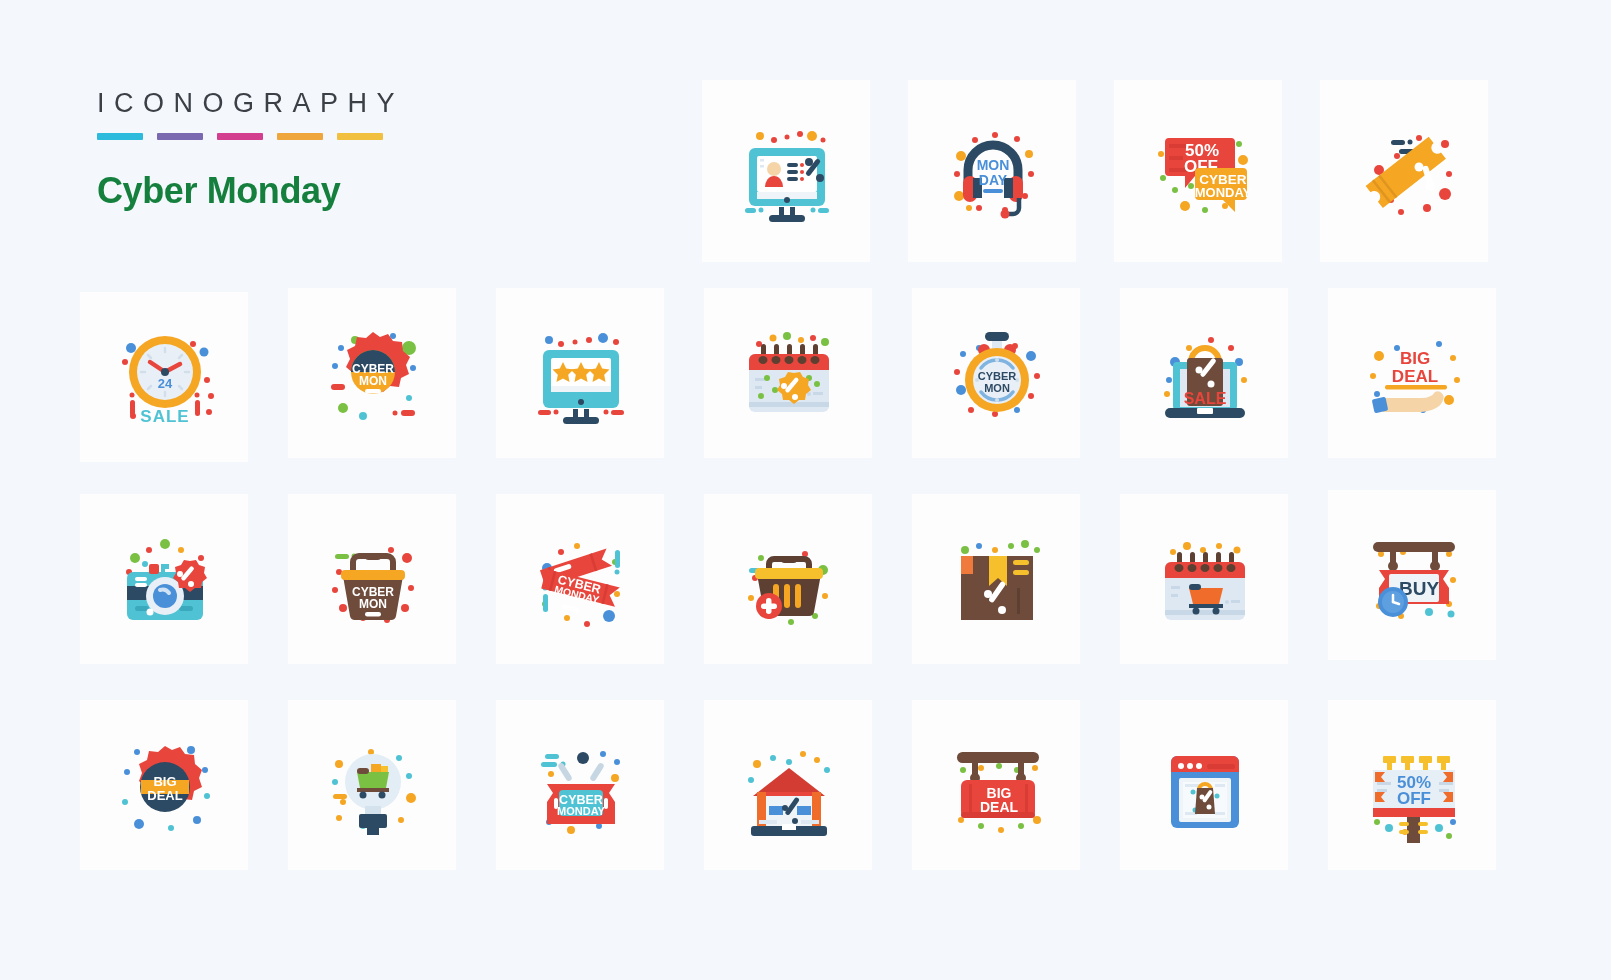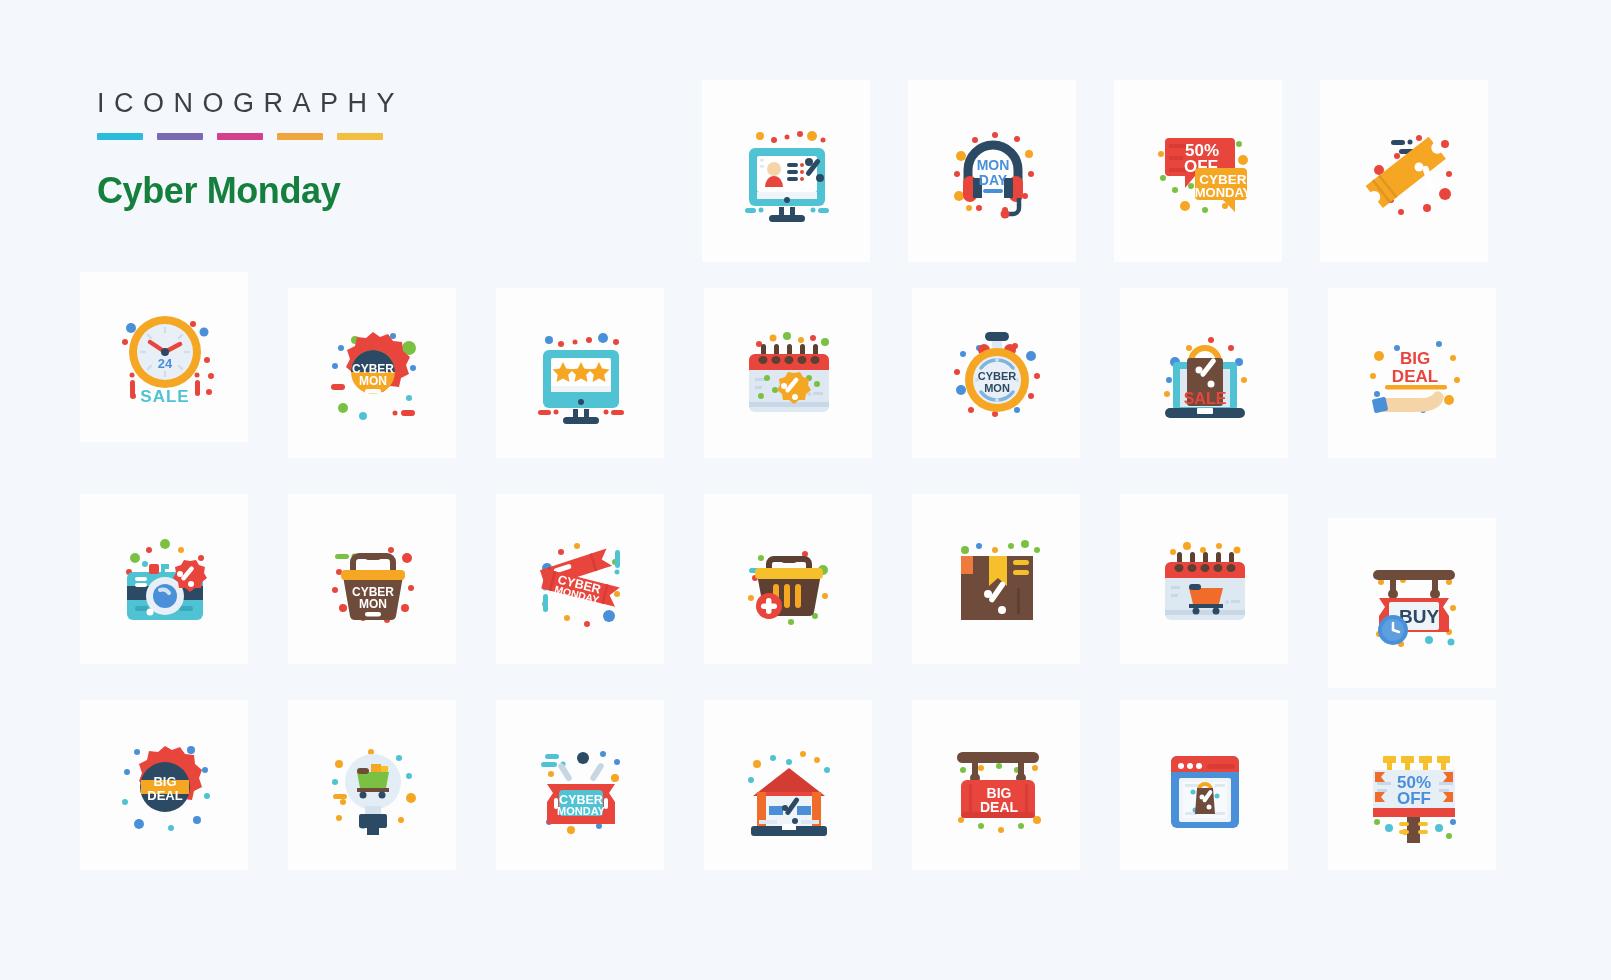--- a/index.html
+++ b/index.html
@@ -168,21 +168,21 @@
           <rect x="30" y="46" width="2.5" height="28" fill="#e09520"></rect>
           <rect x="38" y="46" width="2.5" height="28" fill="#e09520"></rect>
         </g>
         <circle cx="74" cy="55" r="4.5" fill="#ffffff"></circle>
         <rect x="76" y="54" width="26" height="6" rx="3" fill="#ffffff" transform="rotate(72 80 58)"></rect>
         <circle cx="85" cy="74" r="4.5" fill="#ffffff"></circle>
       </svg>
     </div>
   </div>
 
-  <div class="card" style="left:80px;top:272px">
+  <div class="card" style="left:80px;top:292px">
     <div class="ico">
       <svg viewBox="0 0 120 120" width="120" height="120">
         <circle cx="26" cy="30" r="5" fill="#4a90d9"></circle>
           <circle cx="20" cy="44" r="3" fill="#e8453c"></circle>
         <circle cx="88" cy="26" r="3" fill="#e8453c"></circle>
           <circle cx="99" cy="34" r="4.5" fill="#4a90d9"></circle>
         <circle cx="102" cy="62" r="3" fill="#e8453c"></circle>
           <circle cx="106" cy="78" r="3" fill="#e8453c"></circle>
         <circle cx="28" cy="98" r="3" fill="#e8453c"></circle>
           <circle cx="104" cy="94" r="3" fill="#e8453c"></circle>
@@ -568,21 +568,21 @@
         <rect x="20" y="90" width="80" height="5" fill="#c9d8e6"></rect>
         <path d="M44 68 h34 l-4 16 h-26z" fill="#ef6c2a"></path>
         <rect x="44" y="64" width="12" height="6" rx="3" fill="#2c4a63"></rect>
         <rect x="44" y="84" width="34" height="4" fill="#2c4a63"></rect>
         <circle cx="51" cy="91" r="3.5" fill="#2c4a63"></circle>
           <circle cx="71" cy="91" r="3.5" fill="#2c4a63"></circle>
       </svg>
     </div>
   </div>
 
-  <div class="card" style="left:1328px;top:518px">
+  <div class="card" style="left:1328px;top:490px">
     <div class="ico">
       <svg viewBox="0 0 120 120" width="120" height="120">
         <circle cx="28" cy="38" r="3" fill="#f5a623"></circle>
           <circle cx="50" cy="36" r="3" fill="#f5a623"></circle>
         <circle cx="74" cy="32" r="3" fill="#f5a623"></circle>
           <circle cx="96" cy="38" r="3" fill="#f5a623"></circle>
         <circle cx="100" cy="64" r="3" fill="#f5a623"></circle>
           <circle cx="96" cy="88" r="3" fill="#f5a623"></circle>
         <circle cx="26" cy="90" r="3" fill="#f5a623"></circle>
           <circle cx="48" cy="100" r="3" fill="#f5a623"></circle>

